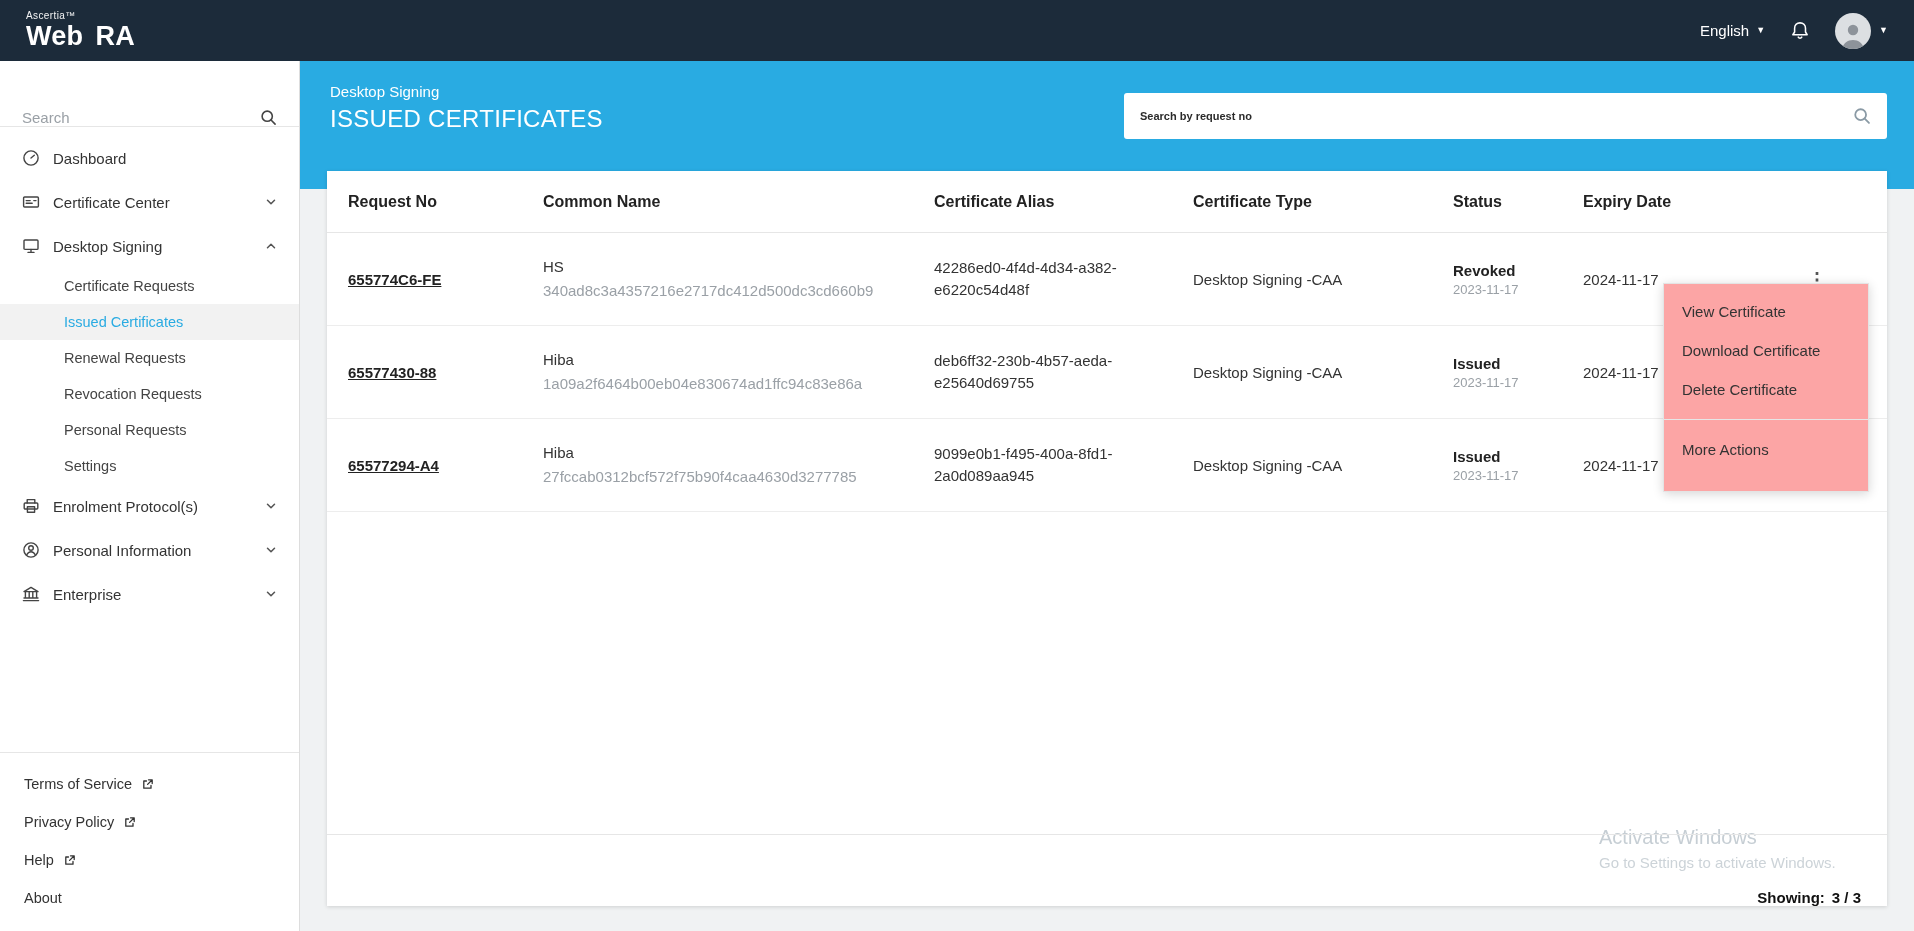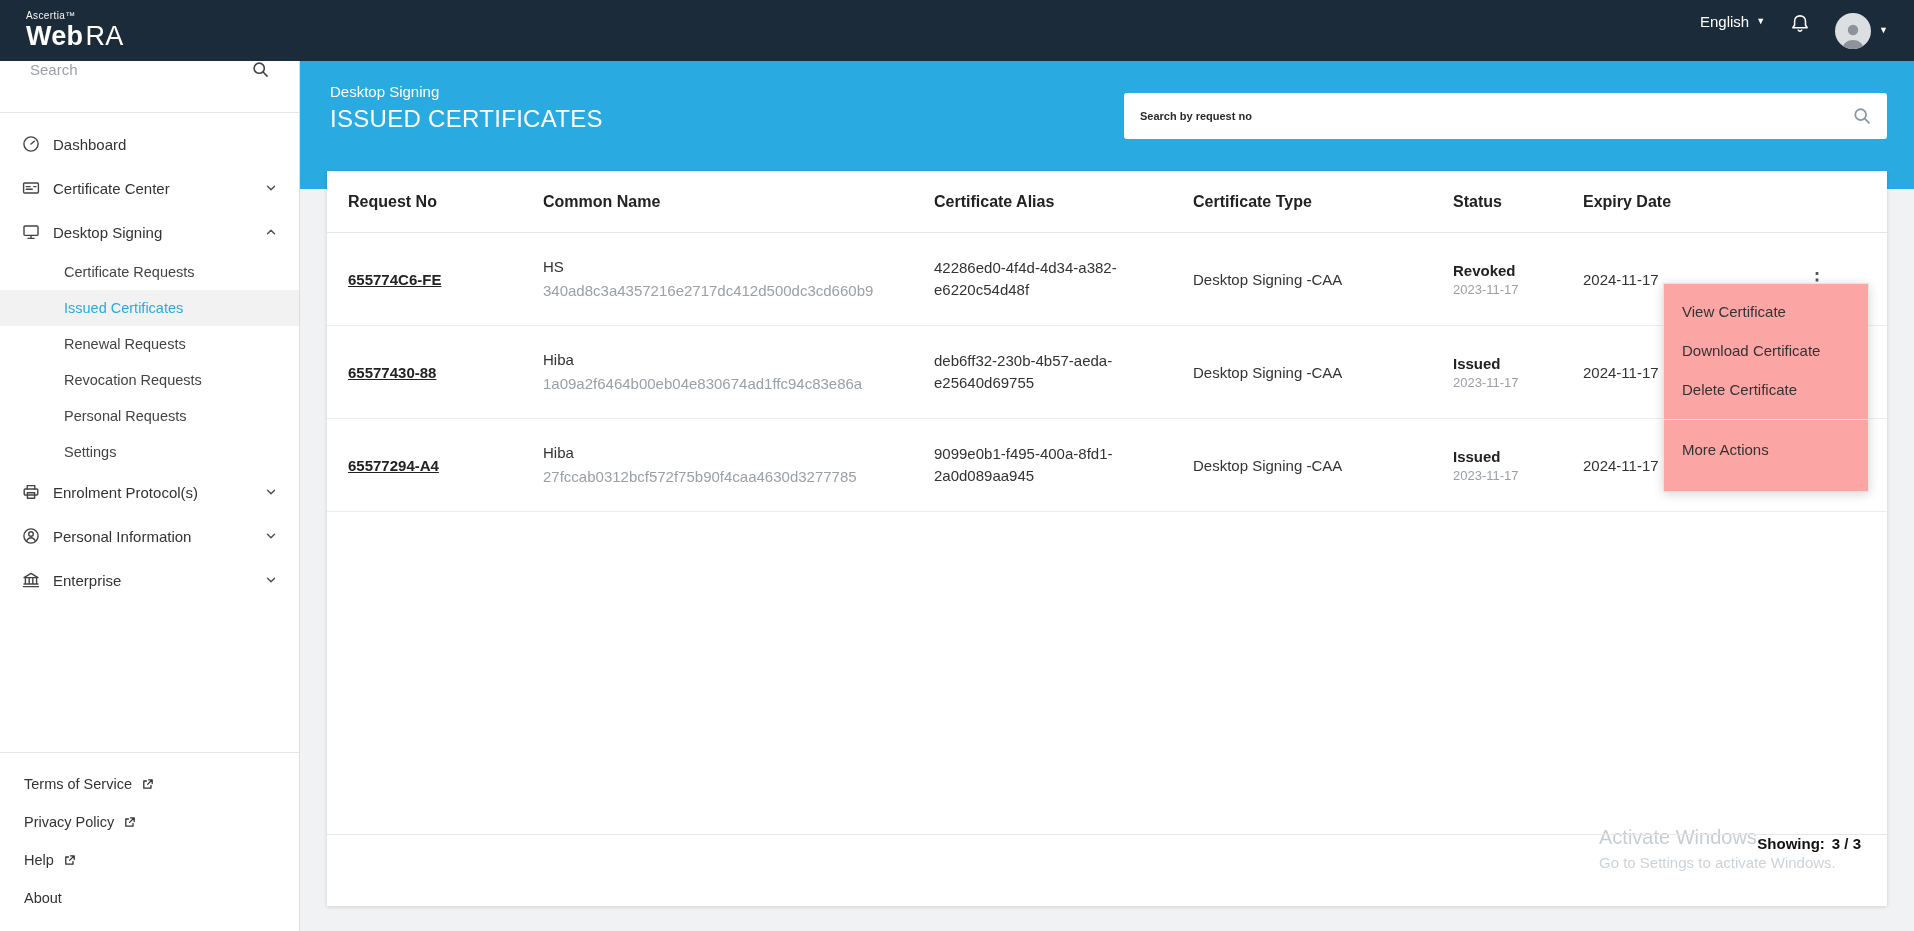--- a/index.html
+++ b/index.html
@@ -11,38 +11,38 @@
     font-family:"Liberation Sans",sans-serif;background:#f0f2f3;color:#333}
   .page{position:relative;width:1914px;height:931px;display:flex;flex-direction:column}
 
   
   .topbar{height:61px;background:var(--topbar);display:flex;align-items:center;
     justify-content:space-between;padding:0 26px;flex-shrink:0}
   .brand{color:#fff;line-height:1;cursor:pointer}
   .brand-small{display:block;font-size:10px;letter-spacing:.4px;margin-bottom:2px;opacity:.95}
   .brand-main{font-size:27px;letter-spacing:.3px}
   .brand-web{font-weight:700}
-  .brand-ra{font-weight:400;margin-left:2px}
-  .topbar-right{display:flex;align-items:flex-start;gap:24px;color:#fff}
+  .brand-ra{font-weight:700;margin-left:12px}
+  .topbar-right{display:flex;align-items:center;gap:24px;color:#fff}
   .lang{display:flex;align-items:center;gap:7px;font-size:15px;cursor:pointer}
   .caret{font-size:9px;line-height:1}
   .bell-btn{cursor:pointer;display:flex;align-items:center}
   .user-menu{display:flex;align-items:center;gap:8px;cursor:pointer}
   .avatar{width:36px;height:36px;border-radius:50%;background:#dcdfe2;overflow:hidden;
     display:flex;align-items:flex-end;justify-content:center}
 
   
   .body{flex:1;display:flex;min-height:0}
   .sidebar{width:300px;background:#fff;border-right:1px solid #ddd;
     display:flex;flex-direction:column;flex-shrink:0}
   .main{flex:1;display:flex;flex-direction:column;min-width:0;background:#f0f2f3}
 
   
-  .side-search{height:52px;display:flex;align-items:flex-start;gap:10px;
-    padding:0 30px;border-bottom:1px solid #e6e6e6}
+  .side-search{height:66px;display:flex;align-items:flex-end;gap:10px;
+    padding:0 22px;border-bottom:1px solid #e6e6e6}
   .side-search input{flex:1;border:none;outline:none;font-size:15px;color:#333;
     font-family:"Liberation Sans",sans-serif}
   .side-search input::placeholder{color:#9aa0a6;opacity:1}
   .side-menu{padding-top:9px}
   .menu-item{display:flex;align-items:center;gap:13px;padding:13px 22px;
     font-size:15px;color:#333;cursor:pointer}
   .menu-item .chev{margin-left:auto;display:flex}
   .submenu .sub-item{padding:10px 20px 10px 64px;font-size:14.5px;color:#444;cursor:pointer}
   .sub-item.active{color:var(--accent);background:#f2f2f2}
   .side-footer{margin-top:auto;border-top:1px solid #e6e6e6;padding:12px 0 14px}
@@ -75,21 +75,21 @@
   .cn{padding-right:56px}
   .cn-name{color:#333;margin-bottom:2px;line-height:1.45}
   .cn-hash{color:#9aa0a6;word-break:break-all;line-height:1.45}
   .alias{padding-right:58px;word-break:break-word;line-height:1.45}
   .status-text{font-weight:700;color:#222}
   .status-date{color:#9aa0a6;font-size:13px;margin-top:3px}
   .actions{display:flex;justify-content:center;padding-right:10px}
   .kebab{font-size:19px;color:#555;font-weight:700;cursor:pointer;line-height:1;
     padding:4px 8px;user-select:none}
   .card-footer{position:relative;z-index:6;margin-top:auto;border-top:1px solid #e6e6e6;
-    height:72px;display:flex;align-items:flex-start;justify-content:flex-end;
+    height:72px;display:flex;align-items:flex-end;justify-content:flex-end;
     padding-right:26px;font-size:15px;font-weight:700;color:#111}
   .card-footer .showing{display:flex;gap:7px}
 
   
   .context-menu{position:absolute;left:1663px;top:283px;width:206px;z-index:20;
     background:#fca5a5;border:1px solid #e4e4e4;box-shadow:0 2px 10px rgba(0,0,0,.16);
     padding:8px 0 22px}
   .menu-entry{padding:11px 18px;font-size:15px;color:#333;cursor:pointer}
   .menu-divider{height:1px;background:#e6e6e6;margin:10px 0}
 

